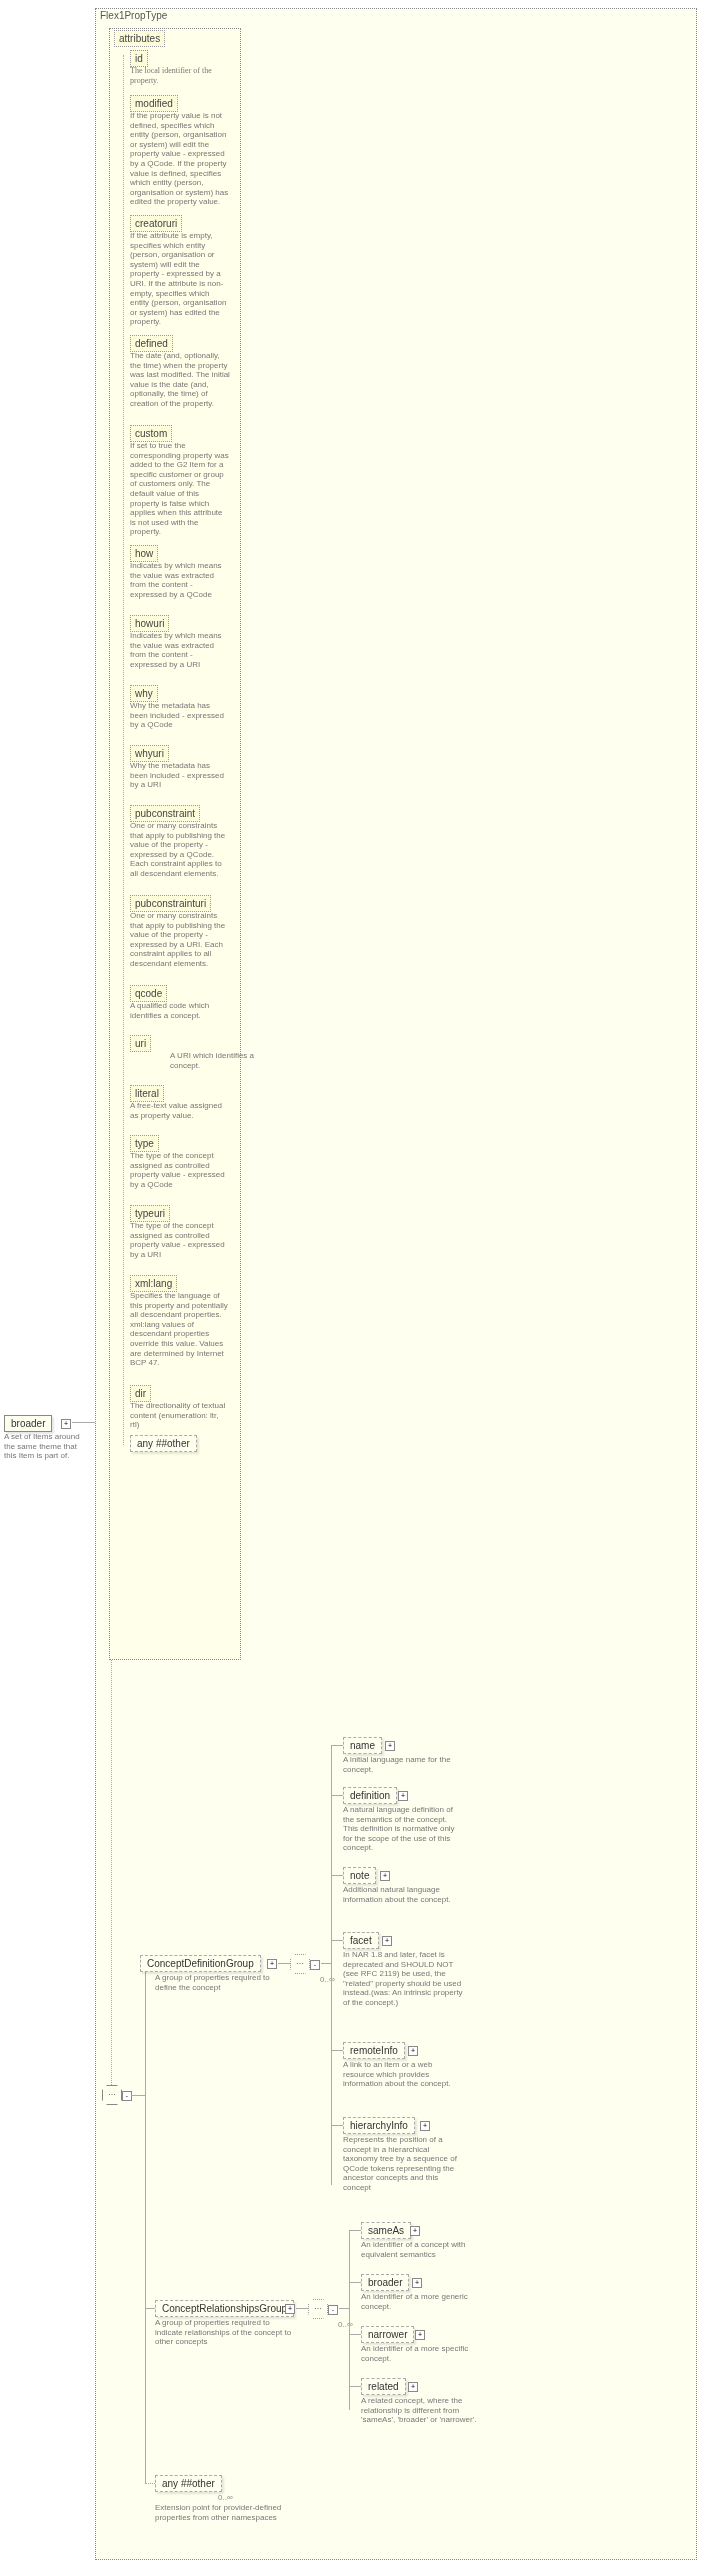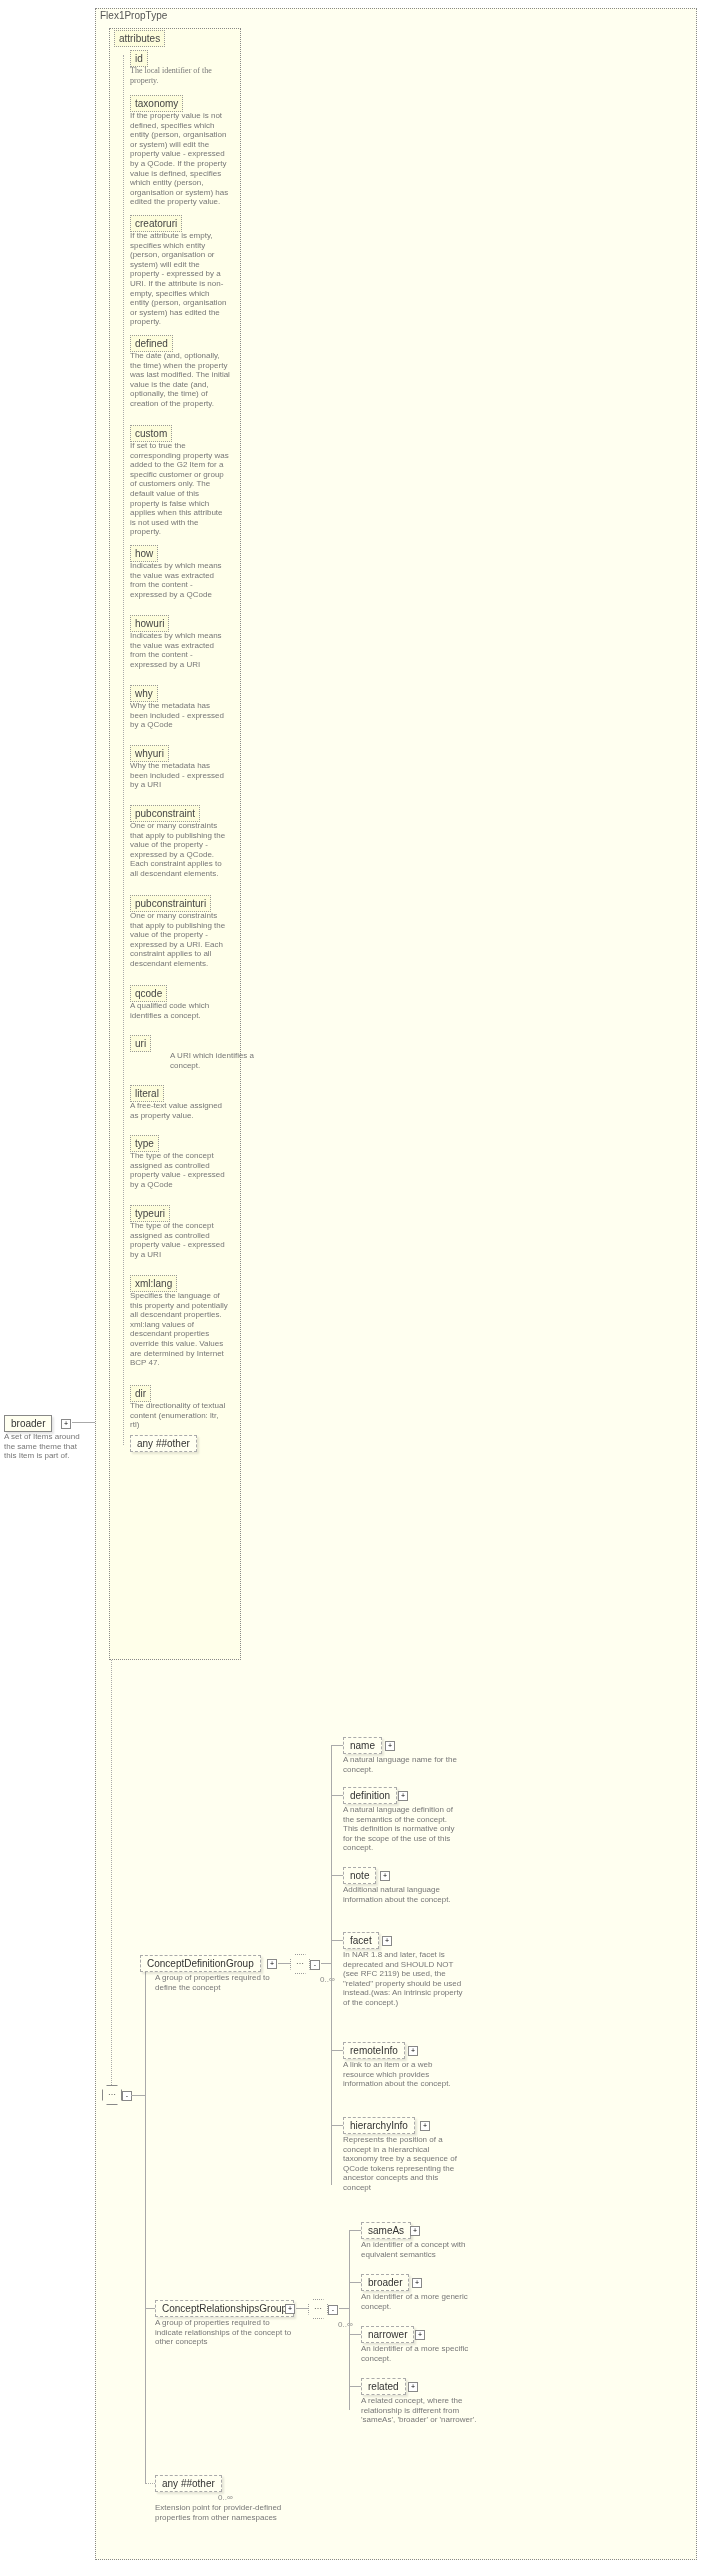--- a/index.html
+++ b/index.html
@@ -98,21 +98,21 @@
   <div class="element-box element-solid" style="left:4px; top:1415px;">
     <span>broader</span>
   </div>
   <div class="mini-tab" style="left:61px; top:1419px;">+</div>
   <div class="desc" style="left:4px; top:1432px; width:85px;">A set of Items around the same theme that this Item is part of.</div>
   <div class="thin-line-h" style="left:72px; top:1422px; width:23px;"></div>
 
   <div class="attr-box" style="left:130px; top:50px;">id</div>
   <div class="desc" style="left:130px; top:66px; width:100px;font-family:Liberation Serif, serif;">The local identifier of the property.</div>
 
-  <div class="attr-box" style="left:130px; top:95px;">taxonomy</div>
+  <div class="attr-box" style="left:130px; top:95px;">modified</div>
   <div class="desc" style="left:130px; top:111px; width:100px;">If the property value is not defined, specifies which entity (person, organisation or system) will edit the property value - expressed by a QCode. If the property value is defined, specifies which entity (person, organisation or system) has edited the property value.</div>
 
   <div class="attr-box" style="left:130px; top:215px;">creatoruri</div>
   <div class="desc" style="left:130px; top:231px; width:100px;">If the attribute is empty, specifies which entity (person, organisation or system) will edit the property - expressed by a URI. If the attribute is non-empty, specifies which entity (person, organisation or system) has edited the property.</div>
 
   <div class="attr-box" style="left:130px; top:335px;">defined</div>
   <div class="desc" style="left:130px; top:351px; width:100px;">The date (and, optionally, the time) when the property was last modified. The initial value is the date (and, optionally, the time) of creation of the property.</div>
 
   <div class="attr-box" style="left:130px; top:425px;">custom</div>
   <div class="desc" style="left:130px; top:441px; width:100px;">If set to true the corresponding property was added to the G2 Item for a specific customer or group of customers only. The default value of this property is false which applies when this attribute is not used with the property.</div>
@@ -180,21 +180,21 @@
   <div class="oct oct-dotted" style="left:290px; top:1954px;">⋯</div>
   <div class="mini-tab" style="left:310px; top:1960px;">-</div>
   <div class="cardinality" style="left:320px; top:1975px;">0..∞</div>
 
   <div class="thin-line-h" style="left:321px; top:1963px; width:10px;"></div>
   <div class="thin-line-v" style="left:331px; top:1745px; height:440px;"></div>
 
   <div class="thin-line-h" style="left:331px; top:1745px; width:12px;"></div>
   <div class="element-box" style="left:343px; top:1737px;"><span>name</span></div>
   <div class="mini-tab" style="left:385px; top:1741px;">+</div>
-  <div class="desc" style="left:343px; top:1755px; width:120px;">A natural language name for the concept.</div>
+  <div class="desc" style="left:343px; top:1755px; width:120px;">A initial language name for the concept.</div>
 
   <div class="thin-line-h" style="left:331px; top:1795px; width:12px;"></div>
   <div class="element-box" style="left:343px; top:1787px;"><span>definition</span></div>
   <div class="mini-tab" style="left:398px; top:1791px;">+</div>
   <div class="desc" style="left:343px; top:1805px; width:120px;">A natural language definition of the semantics of the concept. This definition is normative only for the scope of the use of this concept.</div>
 
   <div class="thin-line-h" style="left:331px; top:1875px; width:12px;"></div>
   <div class="element-box" style="left:343px; top:1867px;"><span>note</span></div>
   <div class="mini-tab" style="left:380px; top:1871px;">+</div>
   <div class="desc" style="left:343px; top:1885px; width:120px;">Additional natural language information about the concept.</div>

